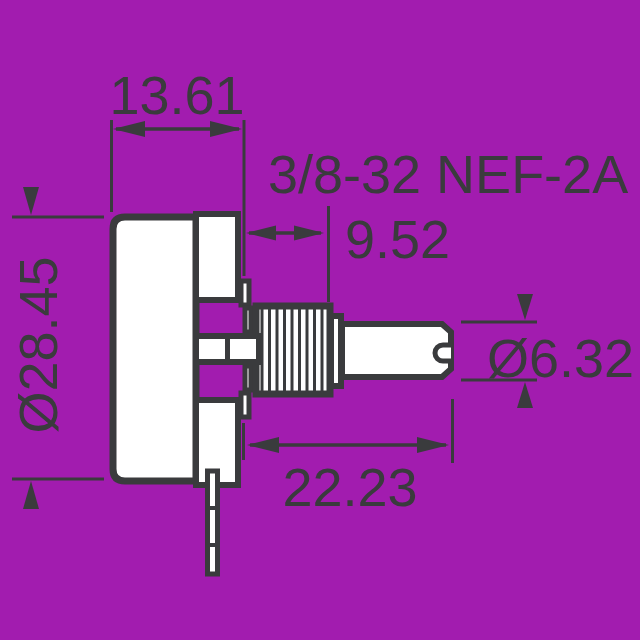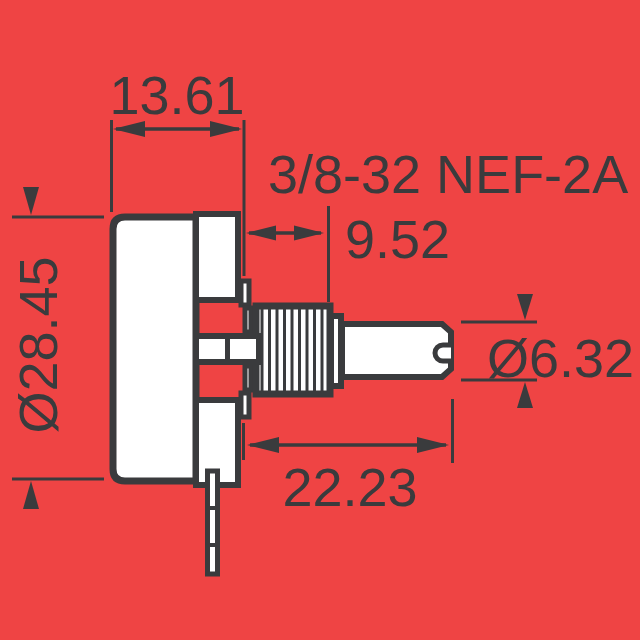--- a/index.html
+++ b/index.html
@@ -3,21 +3,21 @@
 <meta charset="utf-8">
 <style>
   html, body {
     margin: 0;
     padding: 0;
     background: #ffffff;
   }
   .stage {
     width: 640px;
     height: 640px;
-    background: #ef4444;
+    background: #a21caf;
     position: relative;
     overflow: hidden;
   }
   svg {
     display: block;
   }
   .outline {
     fill: #ffffff;
     stroke: #3a3b3d;
   }

